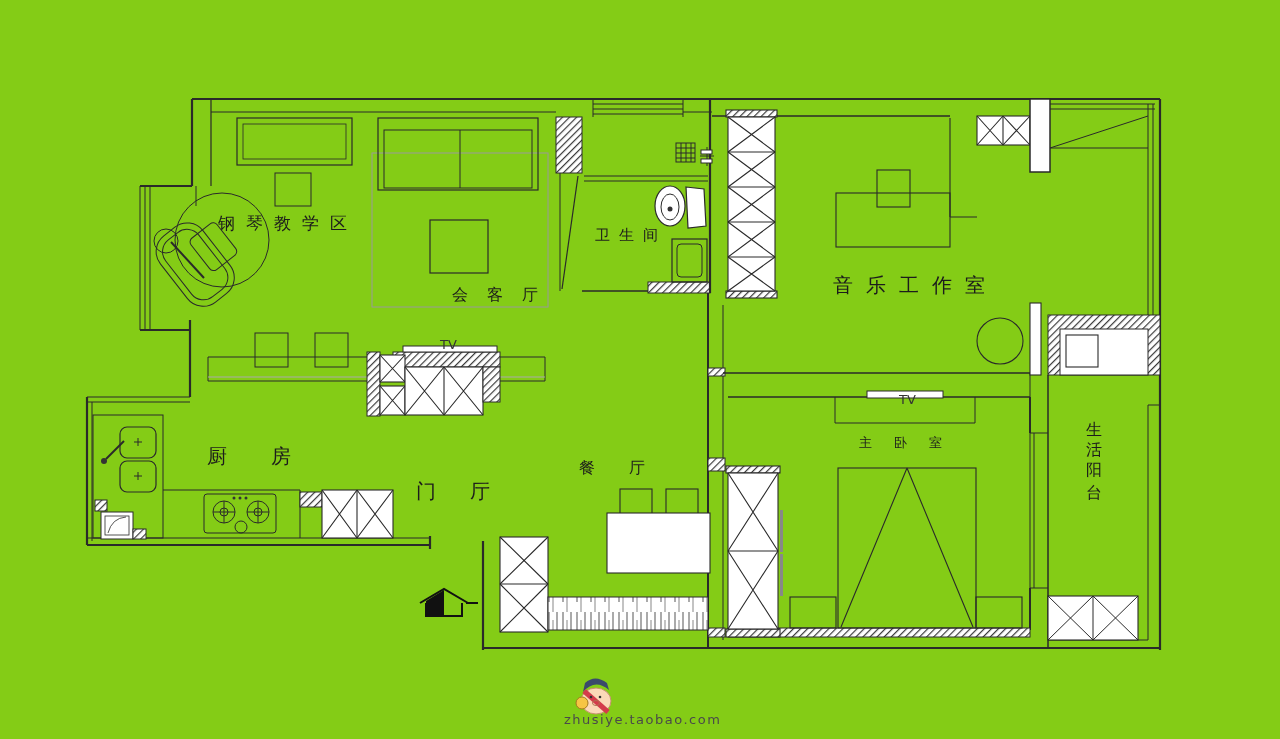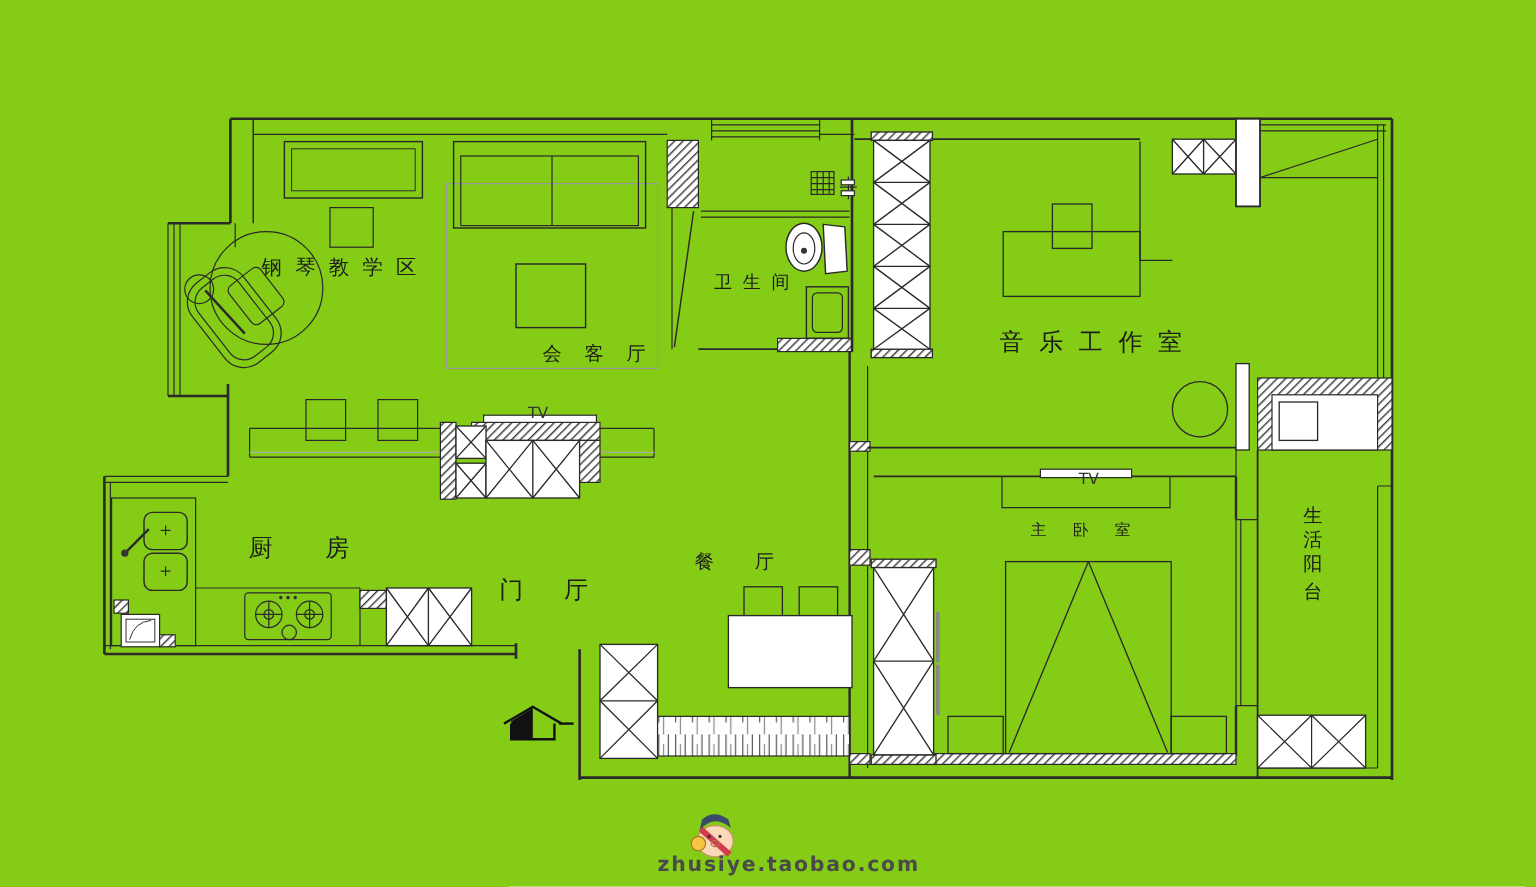--- a/index.html
+++ b/index.html
@@ -14,21 +14,21 @@
   .lbl-studio{left:833px;top:275px;font-size:20px;letter-spacing:13px;}
   .lbl-kitchen{left:207px;top:446px;font-size:20px;letter-spacing:44px;}
   .lbl-foyer{left:416px;top:465px;font-size:20px;letter-spacing:34px;margin-top:16px;}
   .lbl-dining{left:579px;top:460px;font-size:16px;letter-spacing:34px;text-align:right;}
   .lbl-bedroom{left:859px;top:436px;font-size:13px;letter-spacing:22px;}
   .lbl-balcony{left:1086px;top:408px;font-size:16px;letter-spacing:21px;
                writing-mode:vertical-lr;height:180px;}
   .lbl-tv{font-size:13px;color:#333;letter-spacing:0;}
   .lbl-tv-foyer{left:440px;top:338px;}
   .lbl-tv-bed{left:899px;top:393px;}
-  .lbl-watermark{left:548px;top:713px;font-size:17px;font-weight:bold;color:#4a4a4a;
+  .lbl-watermark{left:564px;top:713px;font-size:13px;font-weight:normal;color:#4a4a4a;
                  letter-spacing:1.5px;}
 </style>
 </head>
 <body>
 
 <div id="plan">
 
 <svg width="1280" height="739" viewBox="0 0 1280 739">
   <defs>
     <pattern id="hatch" patternUnits="userSpaceOnUse" width="5" height="5" patternTransform="rotate(45)">

